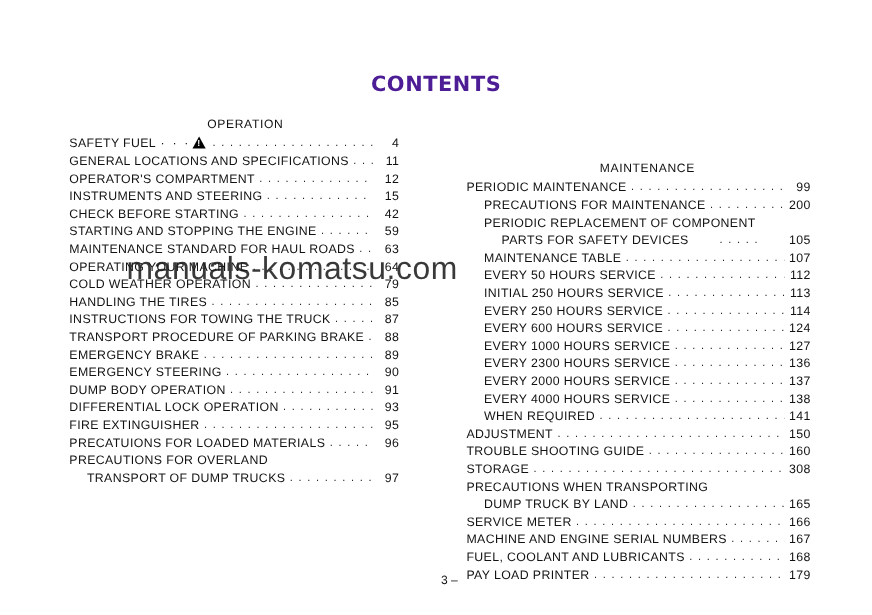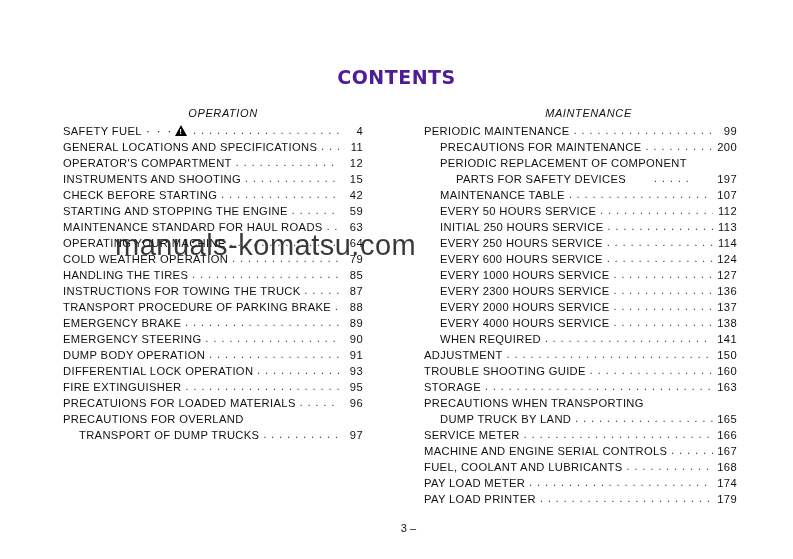--- a/index.html
+++ b/index.html
@@ -8,24 +8,24 @@
     font-family: "Liberation Sans", sans-serif; color: #111;
   }
   .title {
     position: absolute; left: 0; width: 793px; top: 66px; text-align: center;
     font-family: "DejaVu Sans", sans-serif; font-weight: bold; font-size: 19px; letter-spacing: 0.5px; color: #4c1d95;
   }
   .col { position: absolute; top: 106px; }
   .col.left { left: 63px; width: 300px; }
   .col.right { left: 424px; width: 313px; }
   .section-head {
-    text-align: center; font-size: 11px; letter-spacing: 0.6px; height: 15px; line-height: 15px; color: #111; font-style: italic;
+    text-align: center; font-size: 11px; letter-spacing: 0.6px; height: 15px; line-height: 15px; color: #111;
   }
   .col.left .section-head { padding-left: 20px; }
-  .col.right .section-head { padding-left: 16px; }
+  .col.right .section-head { padding-left: 16px; margin-top: 40px; }
   .row {
     display: flex; align-items: flex-end; height: 16px; font-size: 11.2px; letter-spacing: 0.35px; white-space: nowrap;
   }
   .row .label { flex: 0 0 auto; }
   .row .dots {
     flex: 1 1 auto; overflow: hidden; margin: 0 4px; letter-spacing: 3px; color: #222; font-size: 10px; line-height: 12px;
   }
   .row .dots::before { content: ". . . . . . . . . . . . . . . . . . . . . . . . . . . . . . . . . . . . . . . . . . . . . . . . . . . . . . . . . . . ."; letter-spacing: 1.2px; }
   .row .page { flex: 0 0 auto; min-width: 20px; text-align: right; }
   .row.nodots .dots { visibility: hidden; }
@@ -64,21 +64,21 @@
       <span class="label">GENERAL LOCATIONS AND SPECIFICATIONS</span>
       <span class="dots"></span>
       <span class="page">11</span>
     </div>
   <div class="row">
       <span class="label">OPERATOR'S COMPARTMENT</span>
       <span class="dots"></span>
       <span class="page">12</span>
     </div>
   <div class="row">
-      <span class="label">INSTRUMENTS AND SHOOTING</span>
+      <span class="label">INSTRUMENTS AND STEERING</span>
       <span class="dots"></span>
       <span class="page">15</span>
     </div>
   <div class="row">
       <span class="label">CHECK BEFORE STARTING</span>
       <span class="dots"></span>
       <span class="page">42</span>
     </div>
   <div class="row">
       <span class="label">STARTING AND STOPPING THE ENGINE</span>
@@ -171,21 +171,21 @@
       <span class="page">200</span>
     </div>
   <div class="row indent1 nodots">
       <span class="label">PERIODIC REPLACEMENT OF COMPONENT</span>
       <span class="dots"></span>
       <span class="page"></span>
     </div>
   <div class="row indent2">
       <span class="label">PARTS FOR SAFETY DEVICES</span>
       <span class="dots"></span>
-      <span class="page">197</span>
+      <span class="page">105</span>
     </div>
   <div class="row indent1">
       <span class="label">MAINTENANCE TABLE</span>
       <span class="dots"></span>
       <span class="page">107</span>
     </div>
   <div class="row indent1">
       <span class="label">EVERY 50 HOURS SERVICE</span>
       <span class="dots"></span>
       <span class="page">112</span>
@@ -236,53 +236,48 @@
       <span class="page">150</span>
     </div>
   <div class="row">
       <span class="label">TROUBLE SHOOTING GUIDE</span>
       <span class="dots"></span>
       <span class="page">160</span>
     </div>
   <div class="row">
       <span class="label">STORAGE</span>
       <span class="dots"></span>
-      <span class="page">163</span>
+      <span class="page">308</span>
     </div>
   <div class="row nodots">
       <span class="label">PRECAUTIONS WHEN TRANSPORTING</span>
       <span class="dots"></span>
       <span class="page"></span>
     </div>
   <div class="row indent1">
       <span class="label">DUMP TRUCK BY LAND</span>
       <span class="dots"></span>
       <span class="page">165</span>
     </div>
   <div class="row">
       <span class="label">SERVICE METER</span>
       <span class="dots"></span>
       <span class="page">166</span>
     </div>
   <div class="row">
-      <span class="label">MACHINE AND ENGINE SERIAL CONTROLS</span>
+      <span class="label">MACHINE AND ENGINE SERIAL NUMBERS</span>
       <span class="dots"></span>
       <span class="page">167</span>
     </div>
   <div class="row">
       <span class="label">FUEL, COOLANT AND LUBRICANTS</span>
       <span class="dots"></span>
       <span class="page">168</span>
     </div>
   <div class="row">
-      <span class="label">PAY LOAD METER</span>
-      <span class="dots"></span>
-      <span class="page">174</span>
-    </div>
-  <div class="row">
       <span class="label">PAY LOAD PRINTER</span>
       <span class="dots"></span>
       <span class="page">179</span>
     </div>
 </div>
 
 <div class="watermark">manuals-komatsu.com</div>
 
 <div class="footer">3 –</div>
 

